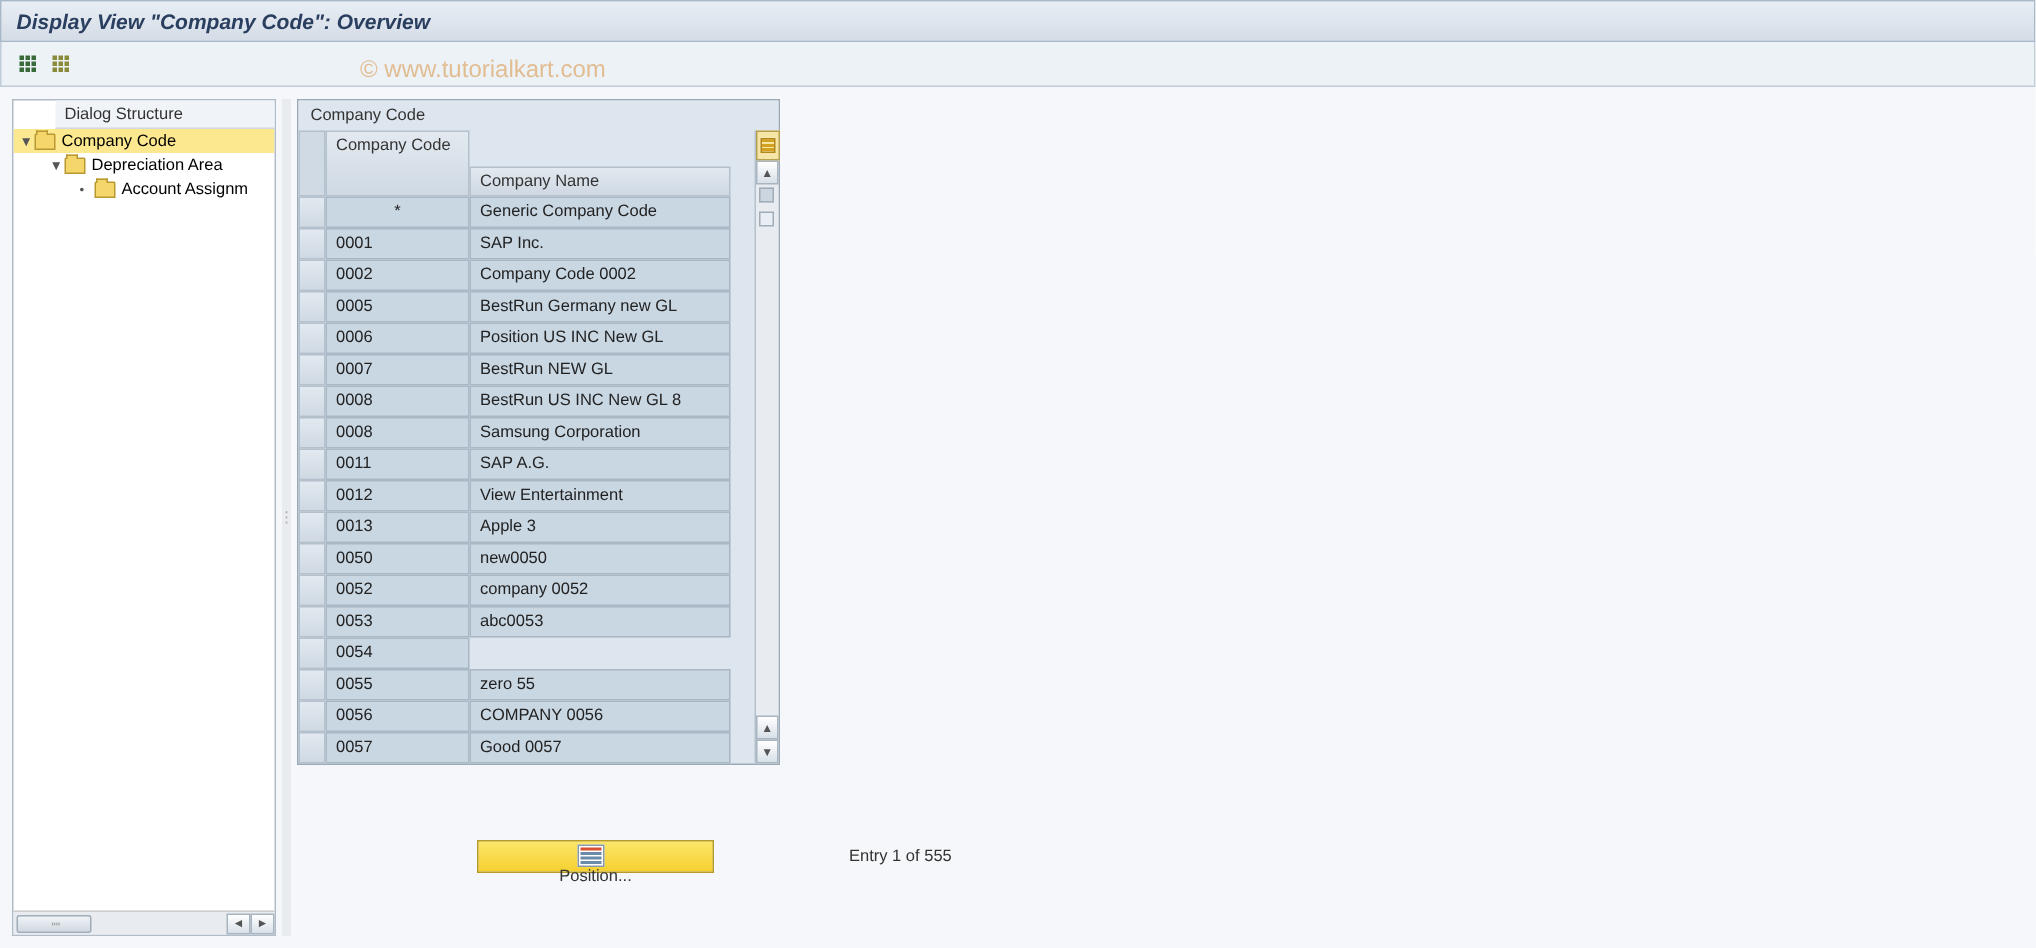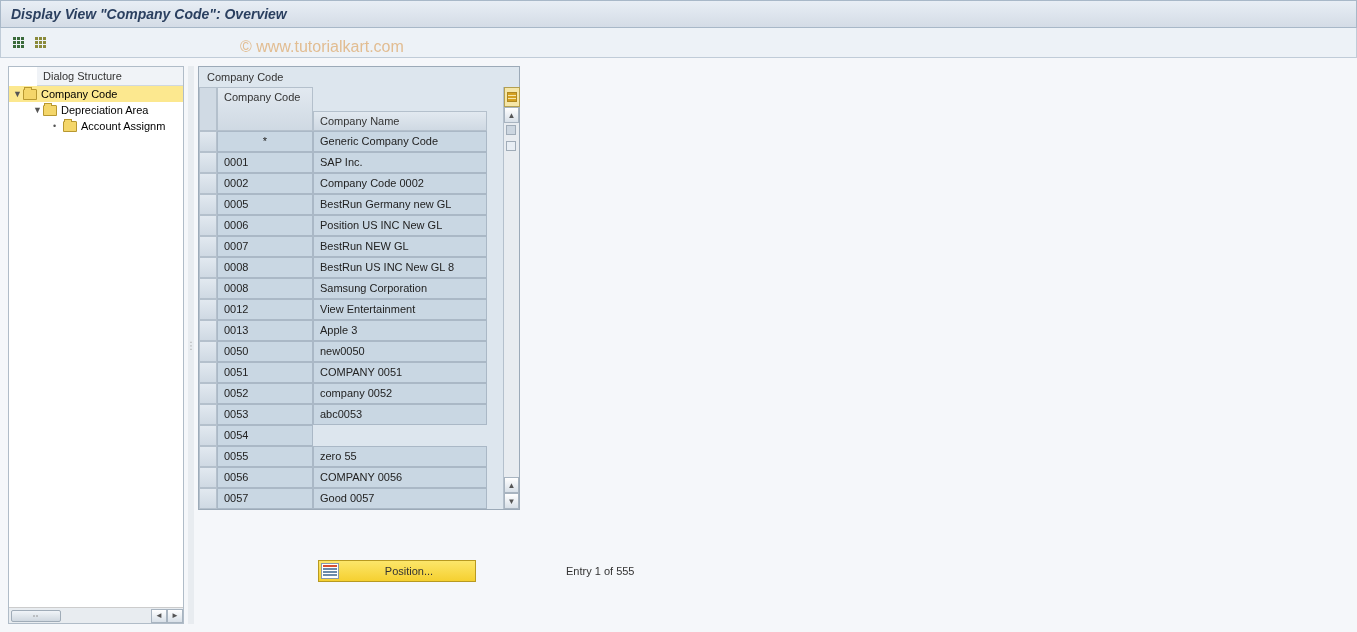--- a/index.html
+++ b/index.html
@@ -250,20 +250,21 @@
     }
     .position-btn {
       display: flex;
       align-items: center;
       background: linear-gradient(#fce66a, #f5d030);
       border: 1px solid #b89a20;
       padding: 2px 2px;
       cursor: pointer;
       width: 158px;
       height: 22px;
+      flex-direction: column;
     }
     .position-icon-box {
       width: 18px; height: 16px;
       background: #fff;
       border: 1px solid #8899aa;
       margin-right: 6px;
       display: flex; flex-direction: column;
       padding: 1px; gap: 1px;
     }
     .position-icon-box > div { height: 2px; background: #6a8aaa; }
@@ -394,37 +395,37 @@
                 <div class="cell cell-code">0008</div>
                 <div class="cell cell-name">BestRun US INC New GL 8</div>
               </div>
               <div class="row">
                 <div class="cell-sel"></div>
                 <div class="cell cell-code">0008</div>
                 <div class="cell cell-name">Samsung Corporation</div>
               </div>
               <div class="row">
                 <div class="cell-sel"></div>
+                <div class="cell cell-code">0011</div>
+                <div class="cell cell-name">SAP A.G.</div>
+              </div>
+              <div class="row">
+                <div class="cell-sel"></div>
                 <div class="cell cell-code">0012</div>
                 <div class="cell cell-name">View Entertainment</div>
               </div>
               <div class="row">
                 <div class="cell-sel"></div>
                 <div class="cell cell-code">0013</div>
                 <div class="cell cell-name">Apple 3</div>
               </div>
               <div class="row">
                 <div class="cell-sel"></div>
                 <div class="cell cell-code">0050</div>
                 <div class="cell cell-name">new0050</div>
-              </div>
-              <div class="row">
-                <div class="cell-sel"></div>
-                <div class="cell cell-code">0051</div>
-                <div class="cell cell-name">COMPANY 0051</div>
               </div>
               <div class="row">
                 <div class="cell-sel"></div>
                 <div class="cell cell-code">0052</div>
                 <div class="cell cell-name">company 0052</div>
               </div>
               <div class="row">
                 <div class="cell-sel"></div>
                 <div class="cell cell-code">0053</div>
                 <div class="cell cell-name">abc0053</div>

